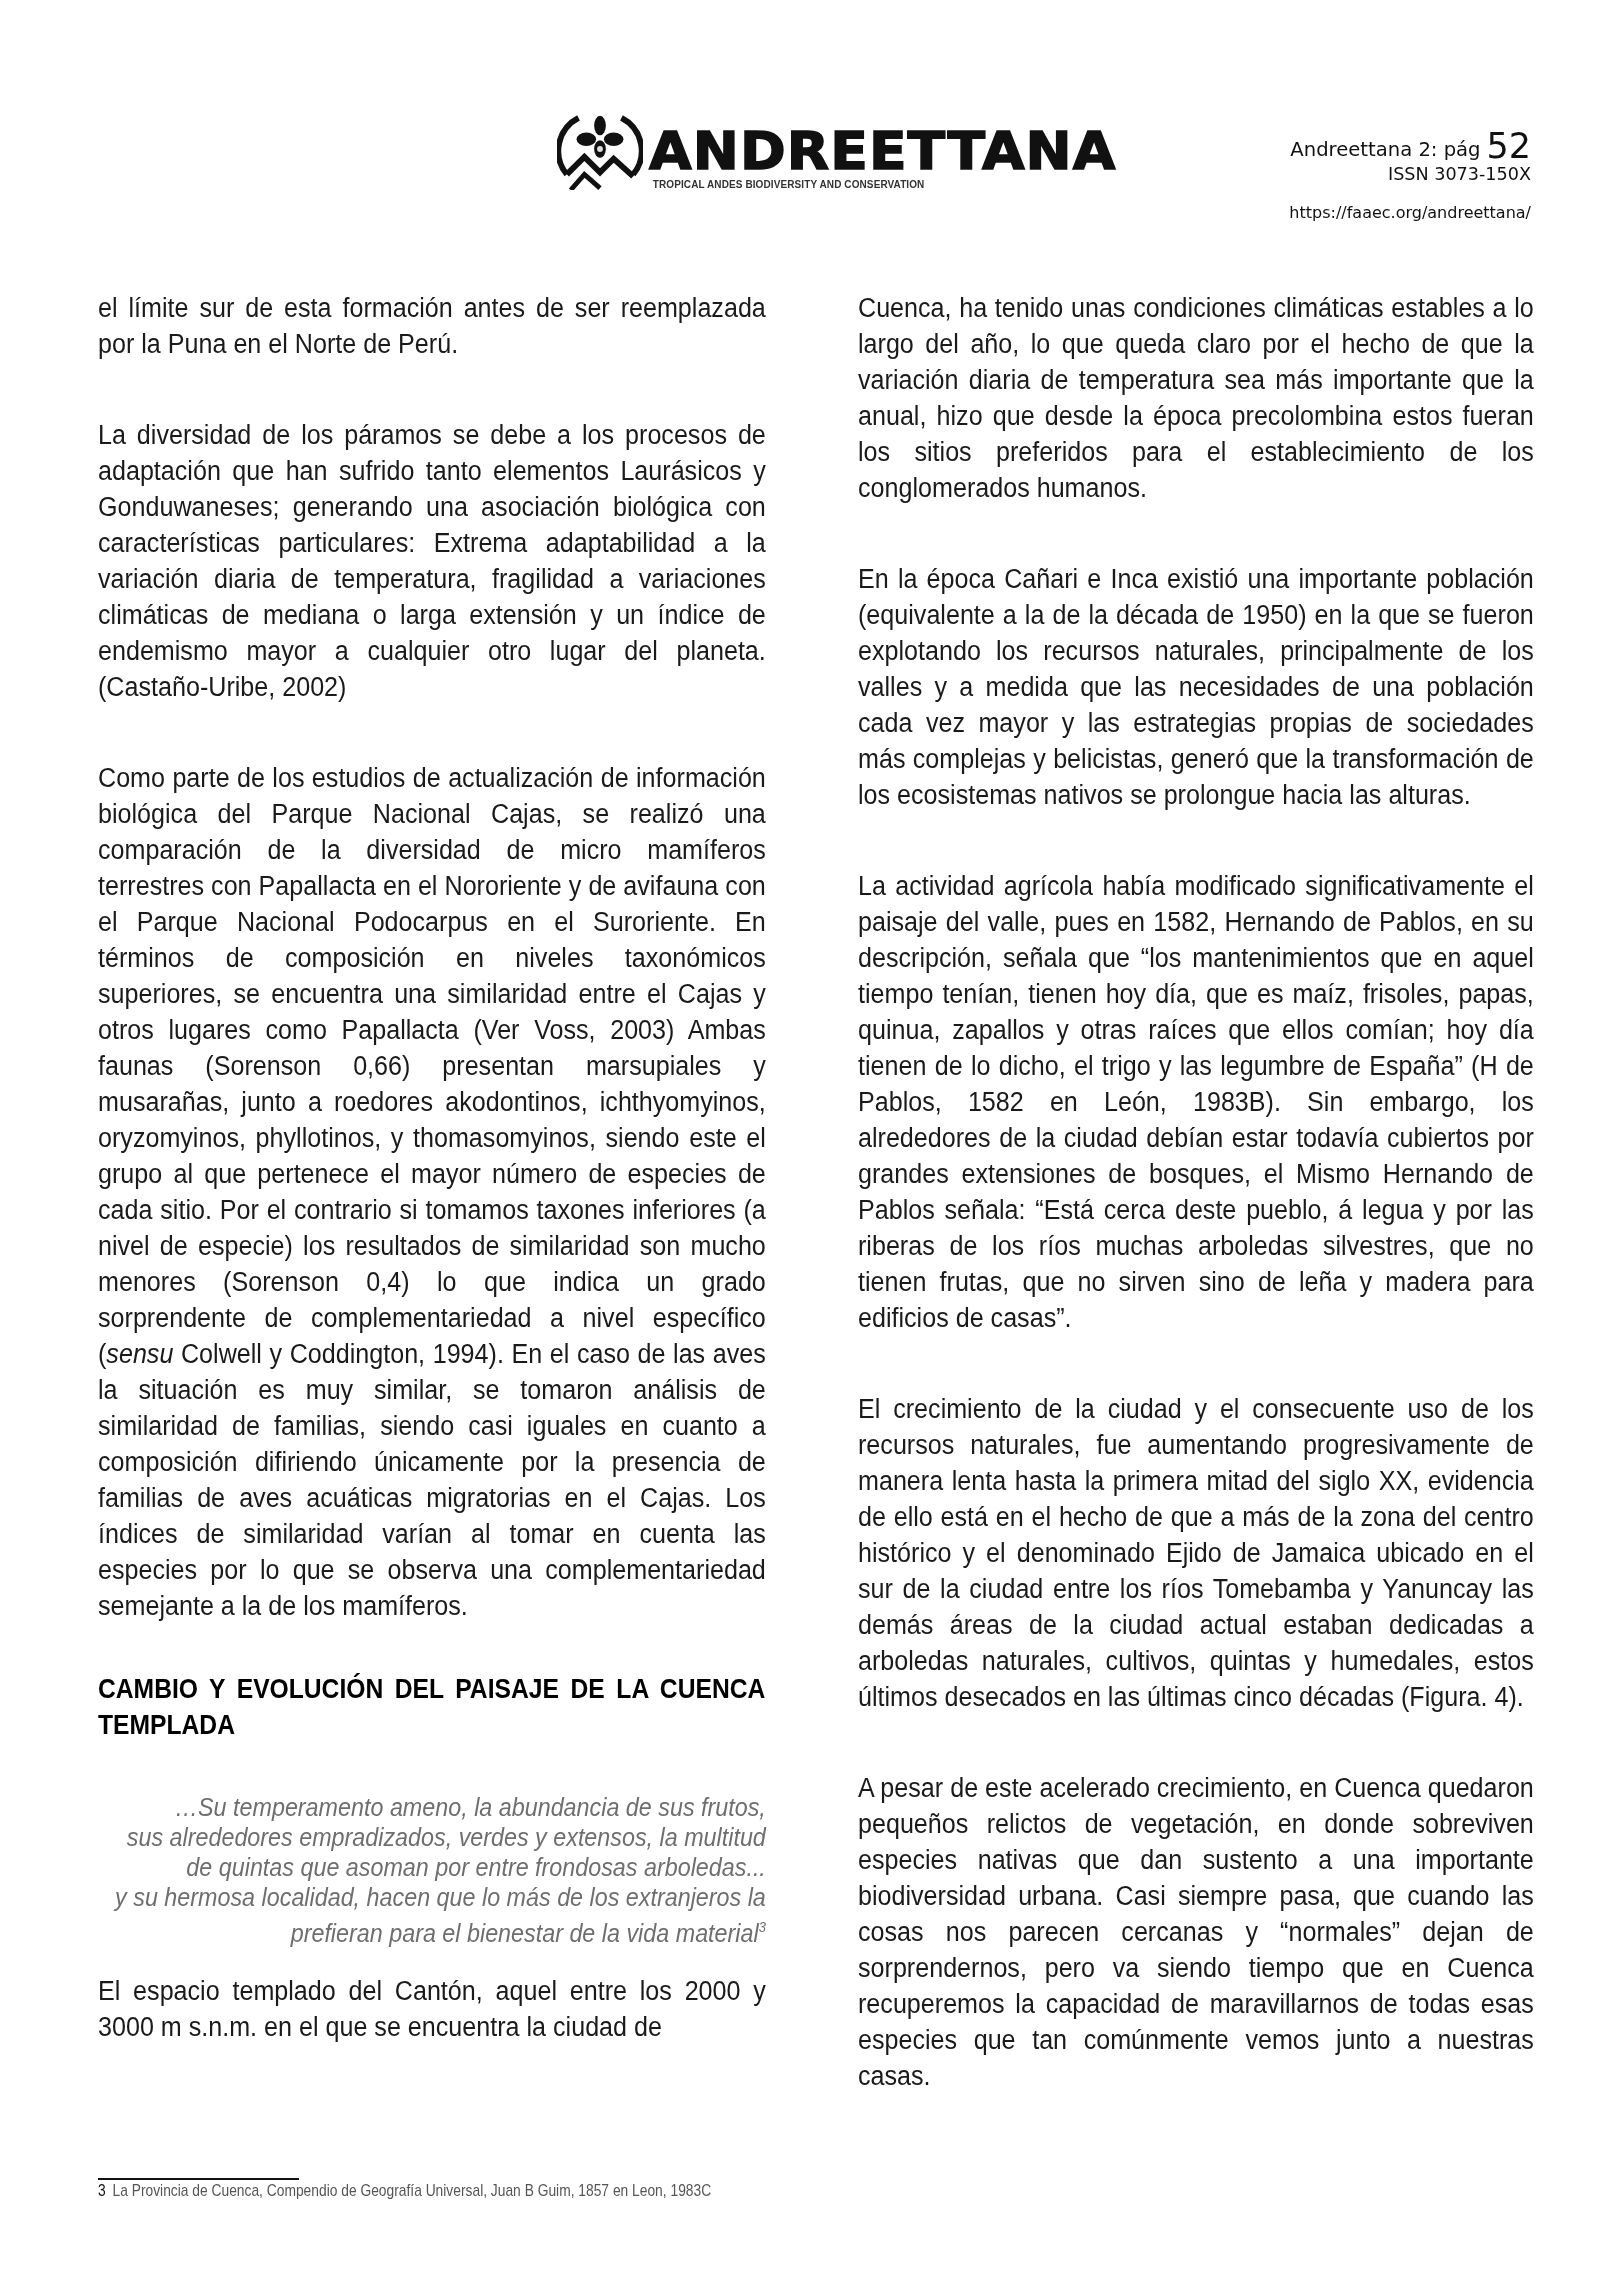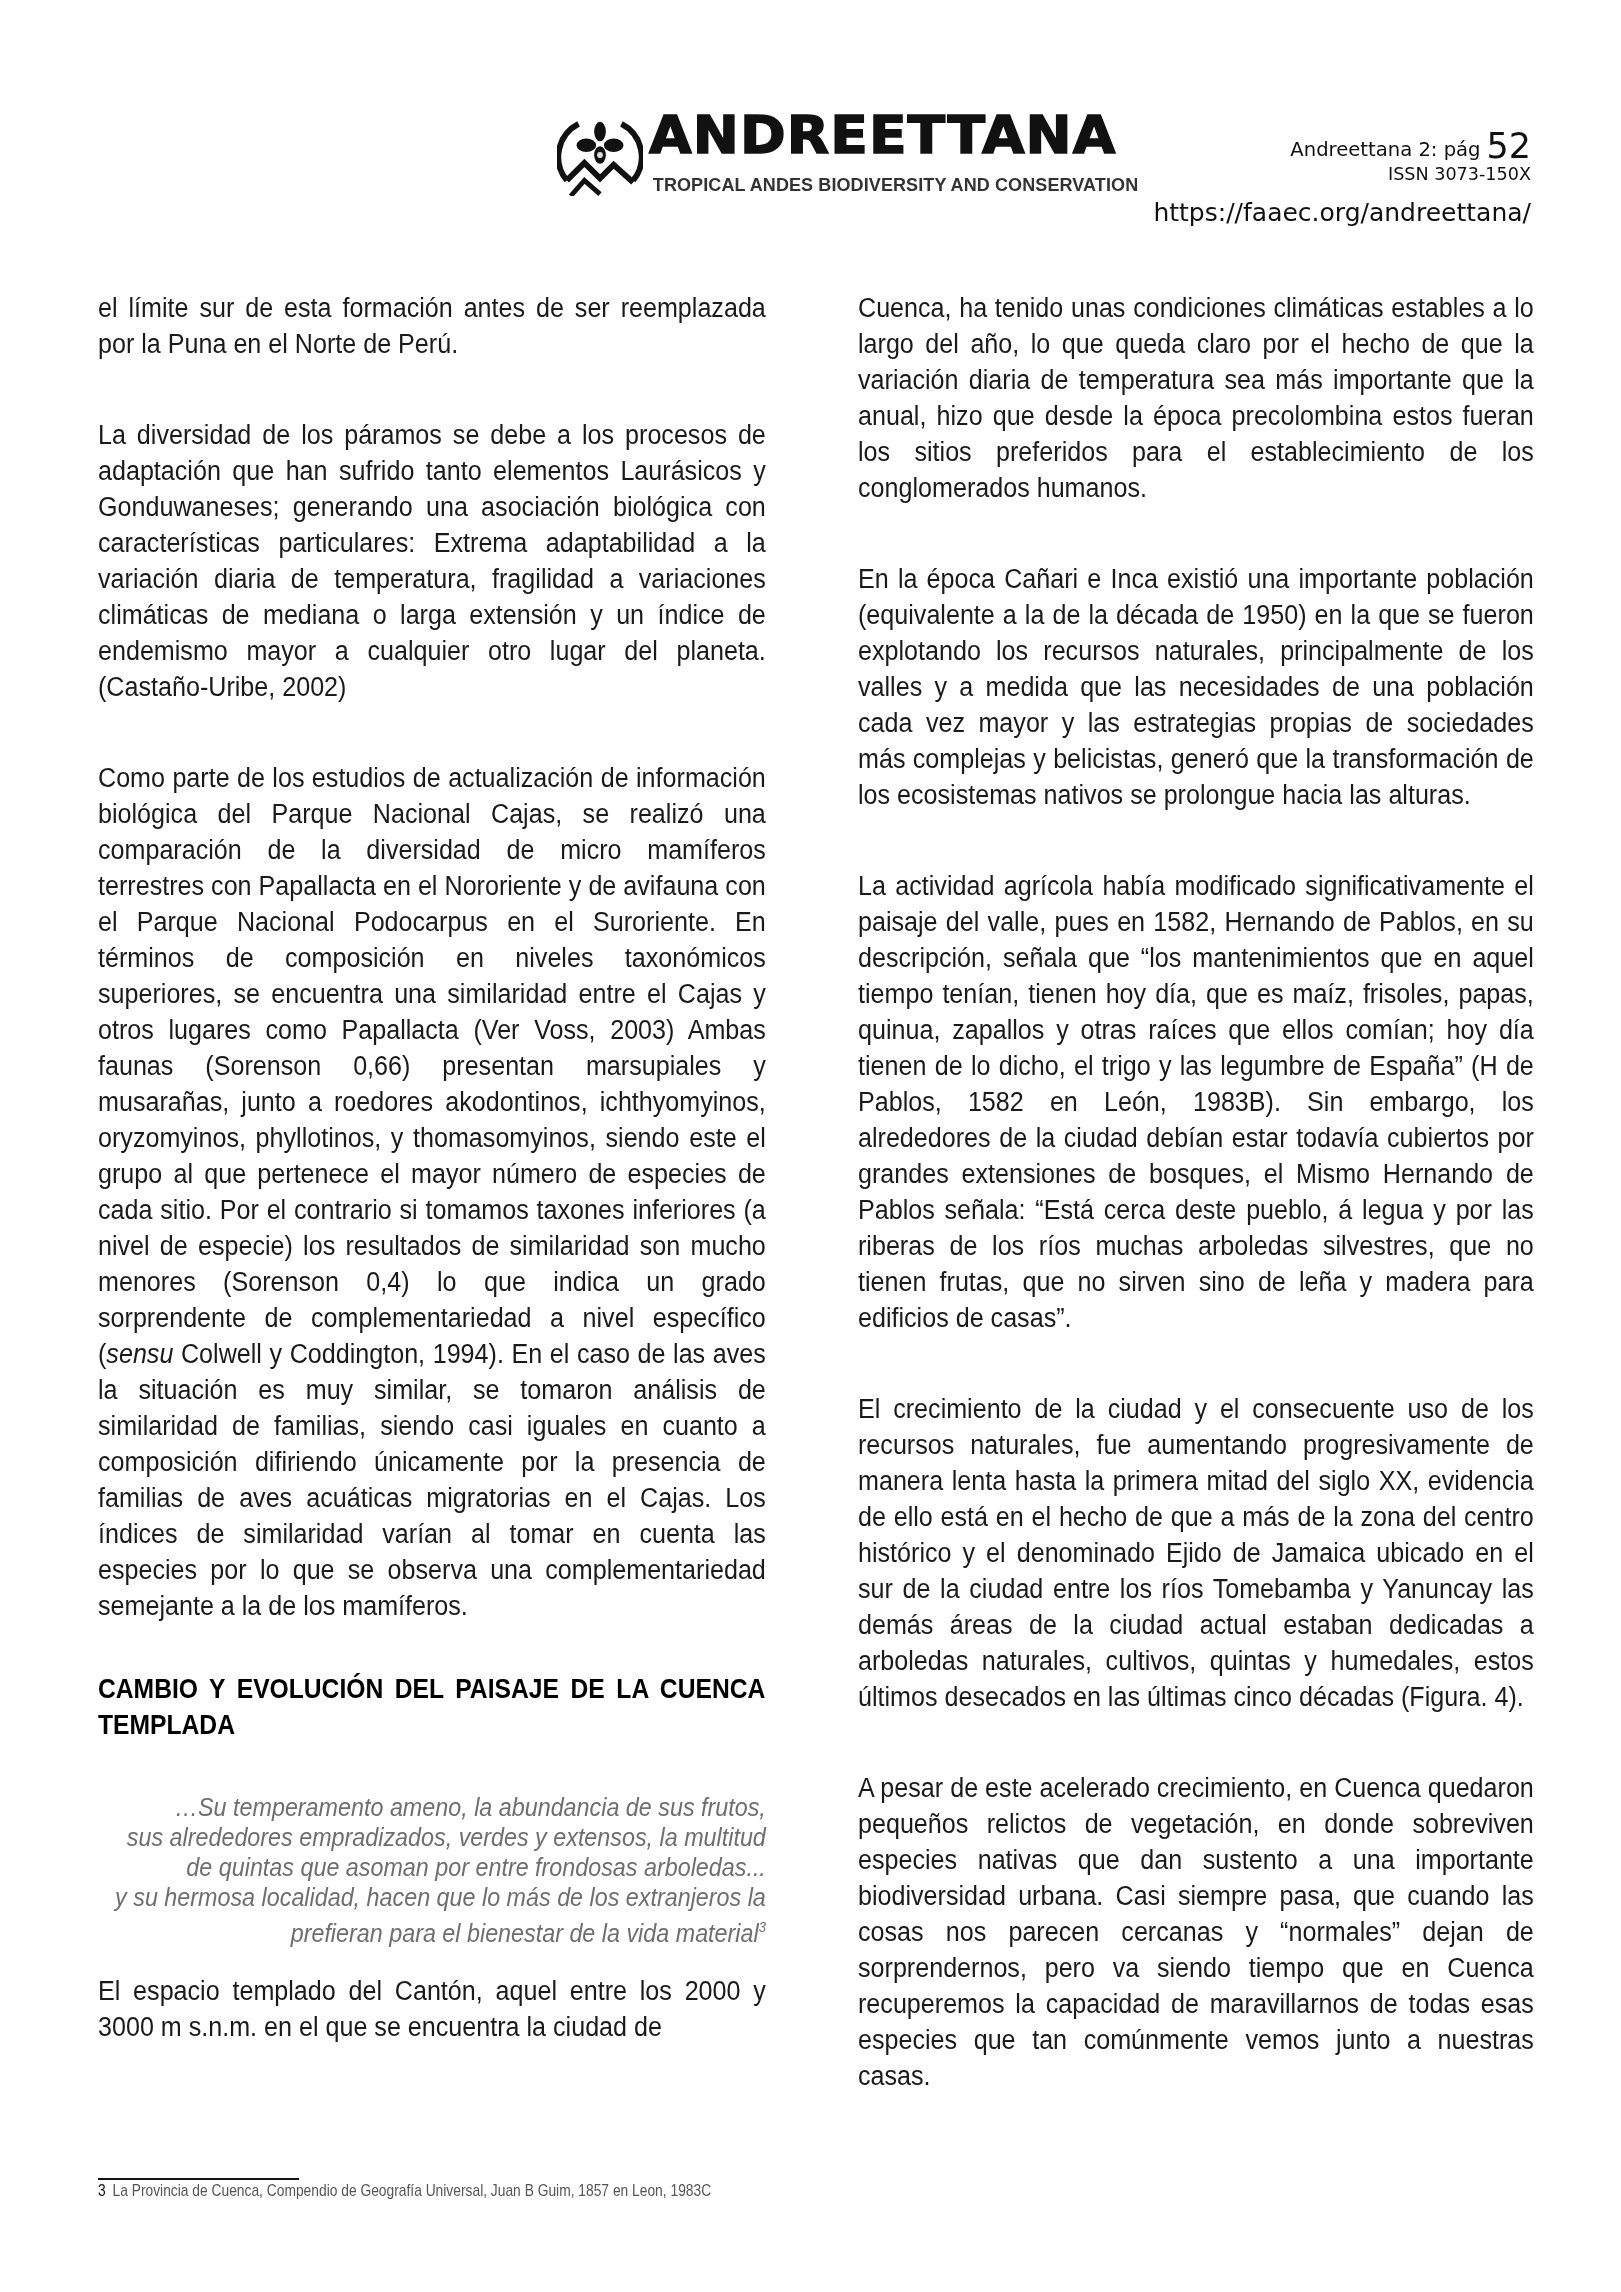--- a/index.html
+++ b/index.html
@@ -11,29 +11,29 @@
   .header { position: absolute; left: 0; top: 0; width: 1621px; height: 255px; }
   .logo { position: absolute; left: 557px; top: 110px; display: flex; align-items: flex-end; }
   .logo-mark { width: 86px; height: 80px; }
   .logo-text { margin-left: 5.9px; }
   .logo-title {
     font-family: "DejaVu Sans", sans-serif; font-weight: 900; font-size: 51px;
     letter-spacing: 1px; line-height: 51px; color: #111; transform: scaleX(1.08); transform-origin: left;
     -webkit-text-stroke: 1.5px #111;
   }
   .logo-sub {
-    font-family: "Liberation Sans", sans-serif; font-weight: 700; font-size: 18px;
-    color: #333; letter-spacing: 0.1px; margin-top: 14px; margin-left: 3.9px;
+    font-family: "Liberation Sans", sans-serif; font-weight: 700; font-size: 10px;
+    color: #333; letter-spacing: 0.1px; margin-top: 2px; margin-left: 3.9px;
   }
   .pubinfo { position: absolute; right: 90px; top: 131px; text-align: right;
     font-family: "DejaVu Sans", sans-serif; color: #111; }
   .pubinfo .line1 { font-size: 19.6px; line-height: 31px; }
   .pubinfo .pagenum { font-size: 35px; vertical-align: -2px; margin-left: 5.9px; }
   .pubinfo .issn { font-size: 17.6px; line-height: 19.6px; text-align: right; }
-  .pubinfo .url { font-size: 25px; line-height: 29px; margin-top: 13.7px; }
+  .pubinfo .url { font-size: 16px; line-height: 29px; margin-top: 13.7px; }
 
   .col { position: absolute; top: 290px; font-size: 27px; line-height: 36px; }
   .col-left { left: 98px; width: 668px; }
   .col-right { left: 858px; width: 676px; }
   .col p { margin: 0; text-align: justify; transform: scaleX(0.93); transform-origin: left top; width: 107.5%; }
   .gap { height: 55px; }
   .heading {
     font-weight: 700; font-size: 27.4px; line-height: 36px; margin: 0; color: #000;
     transform: scaleX(0.9); transform-origin: left top; width: 111%; text-align: justify;
   }

